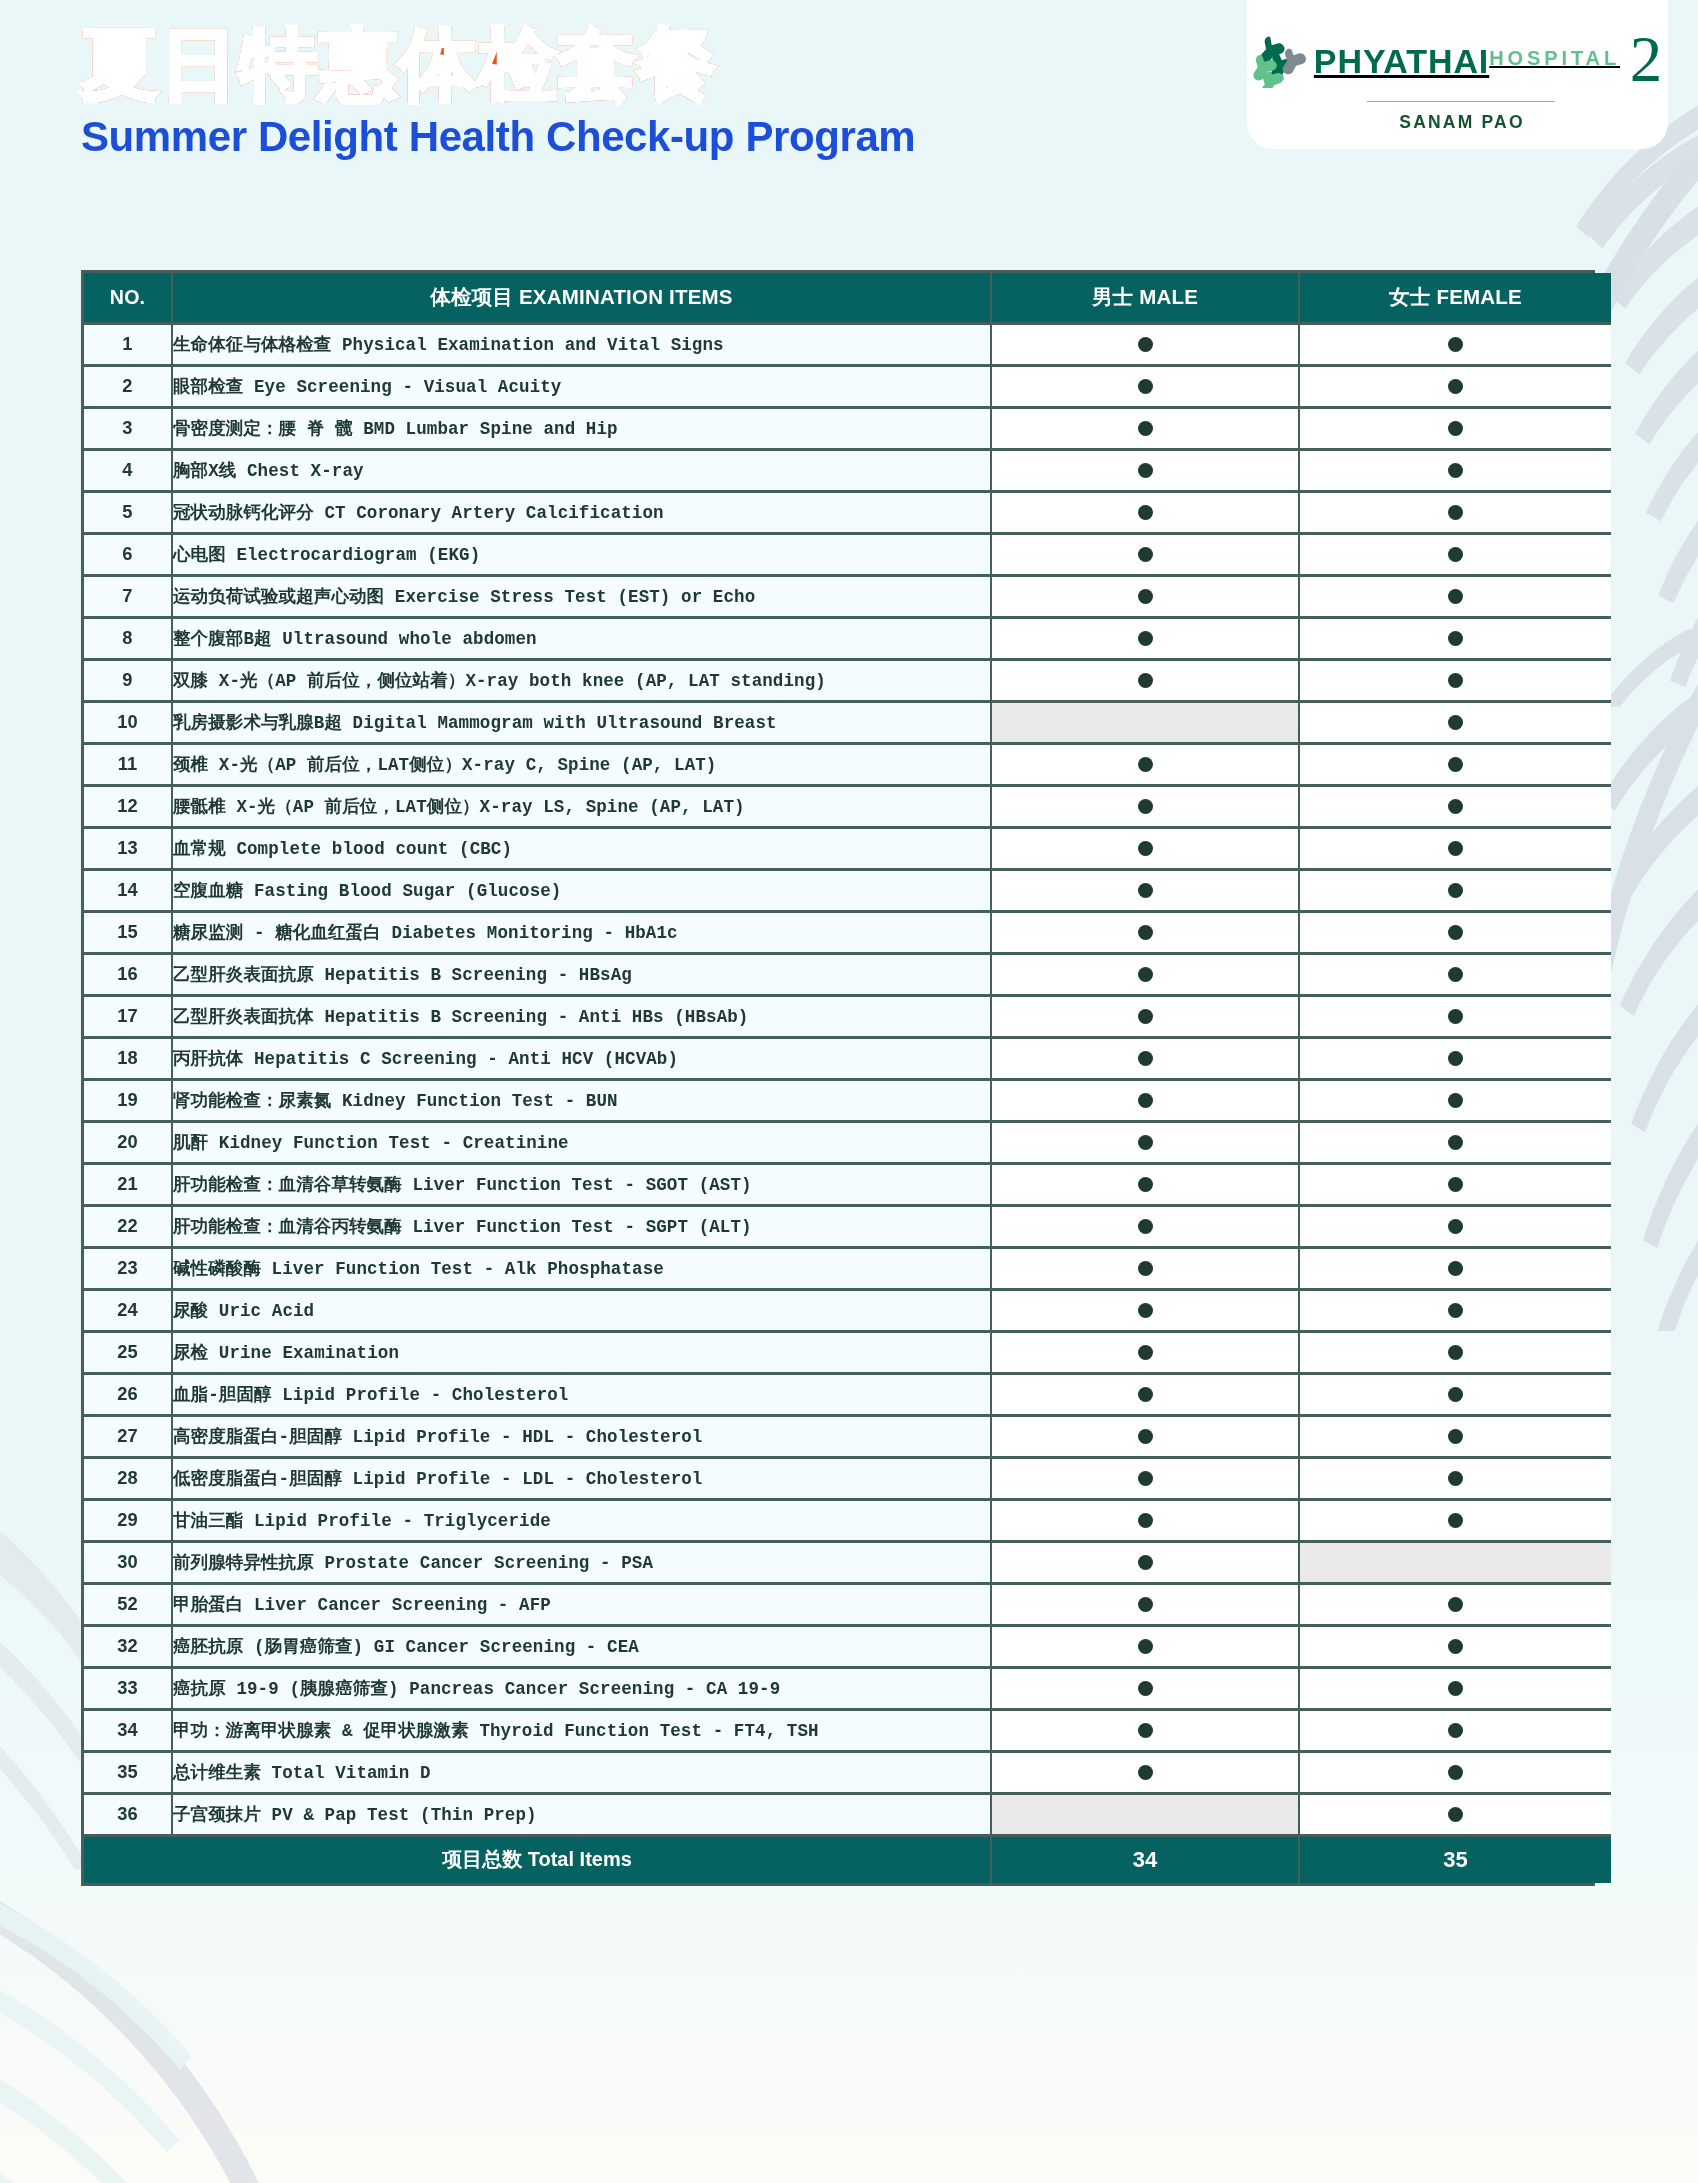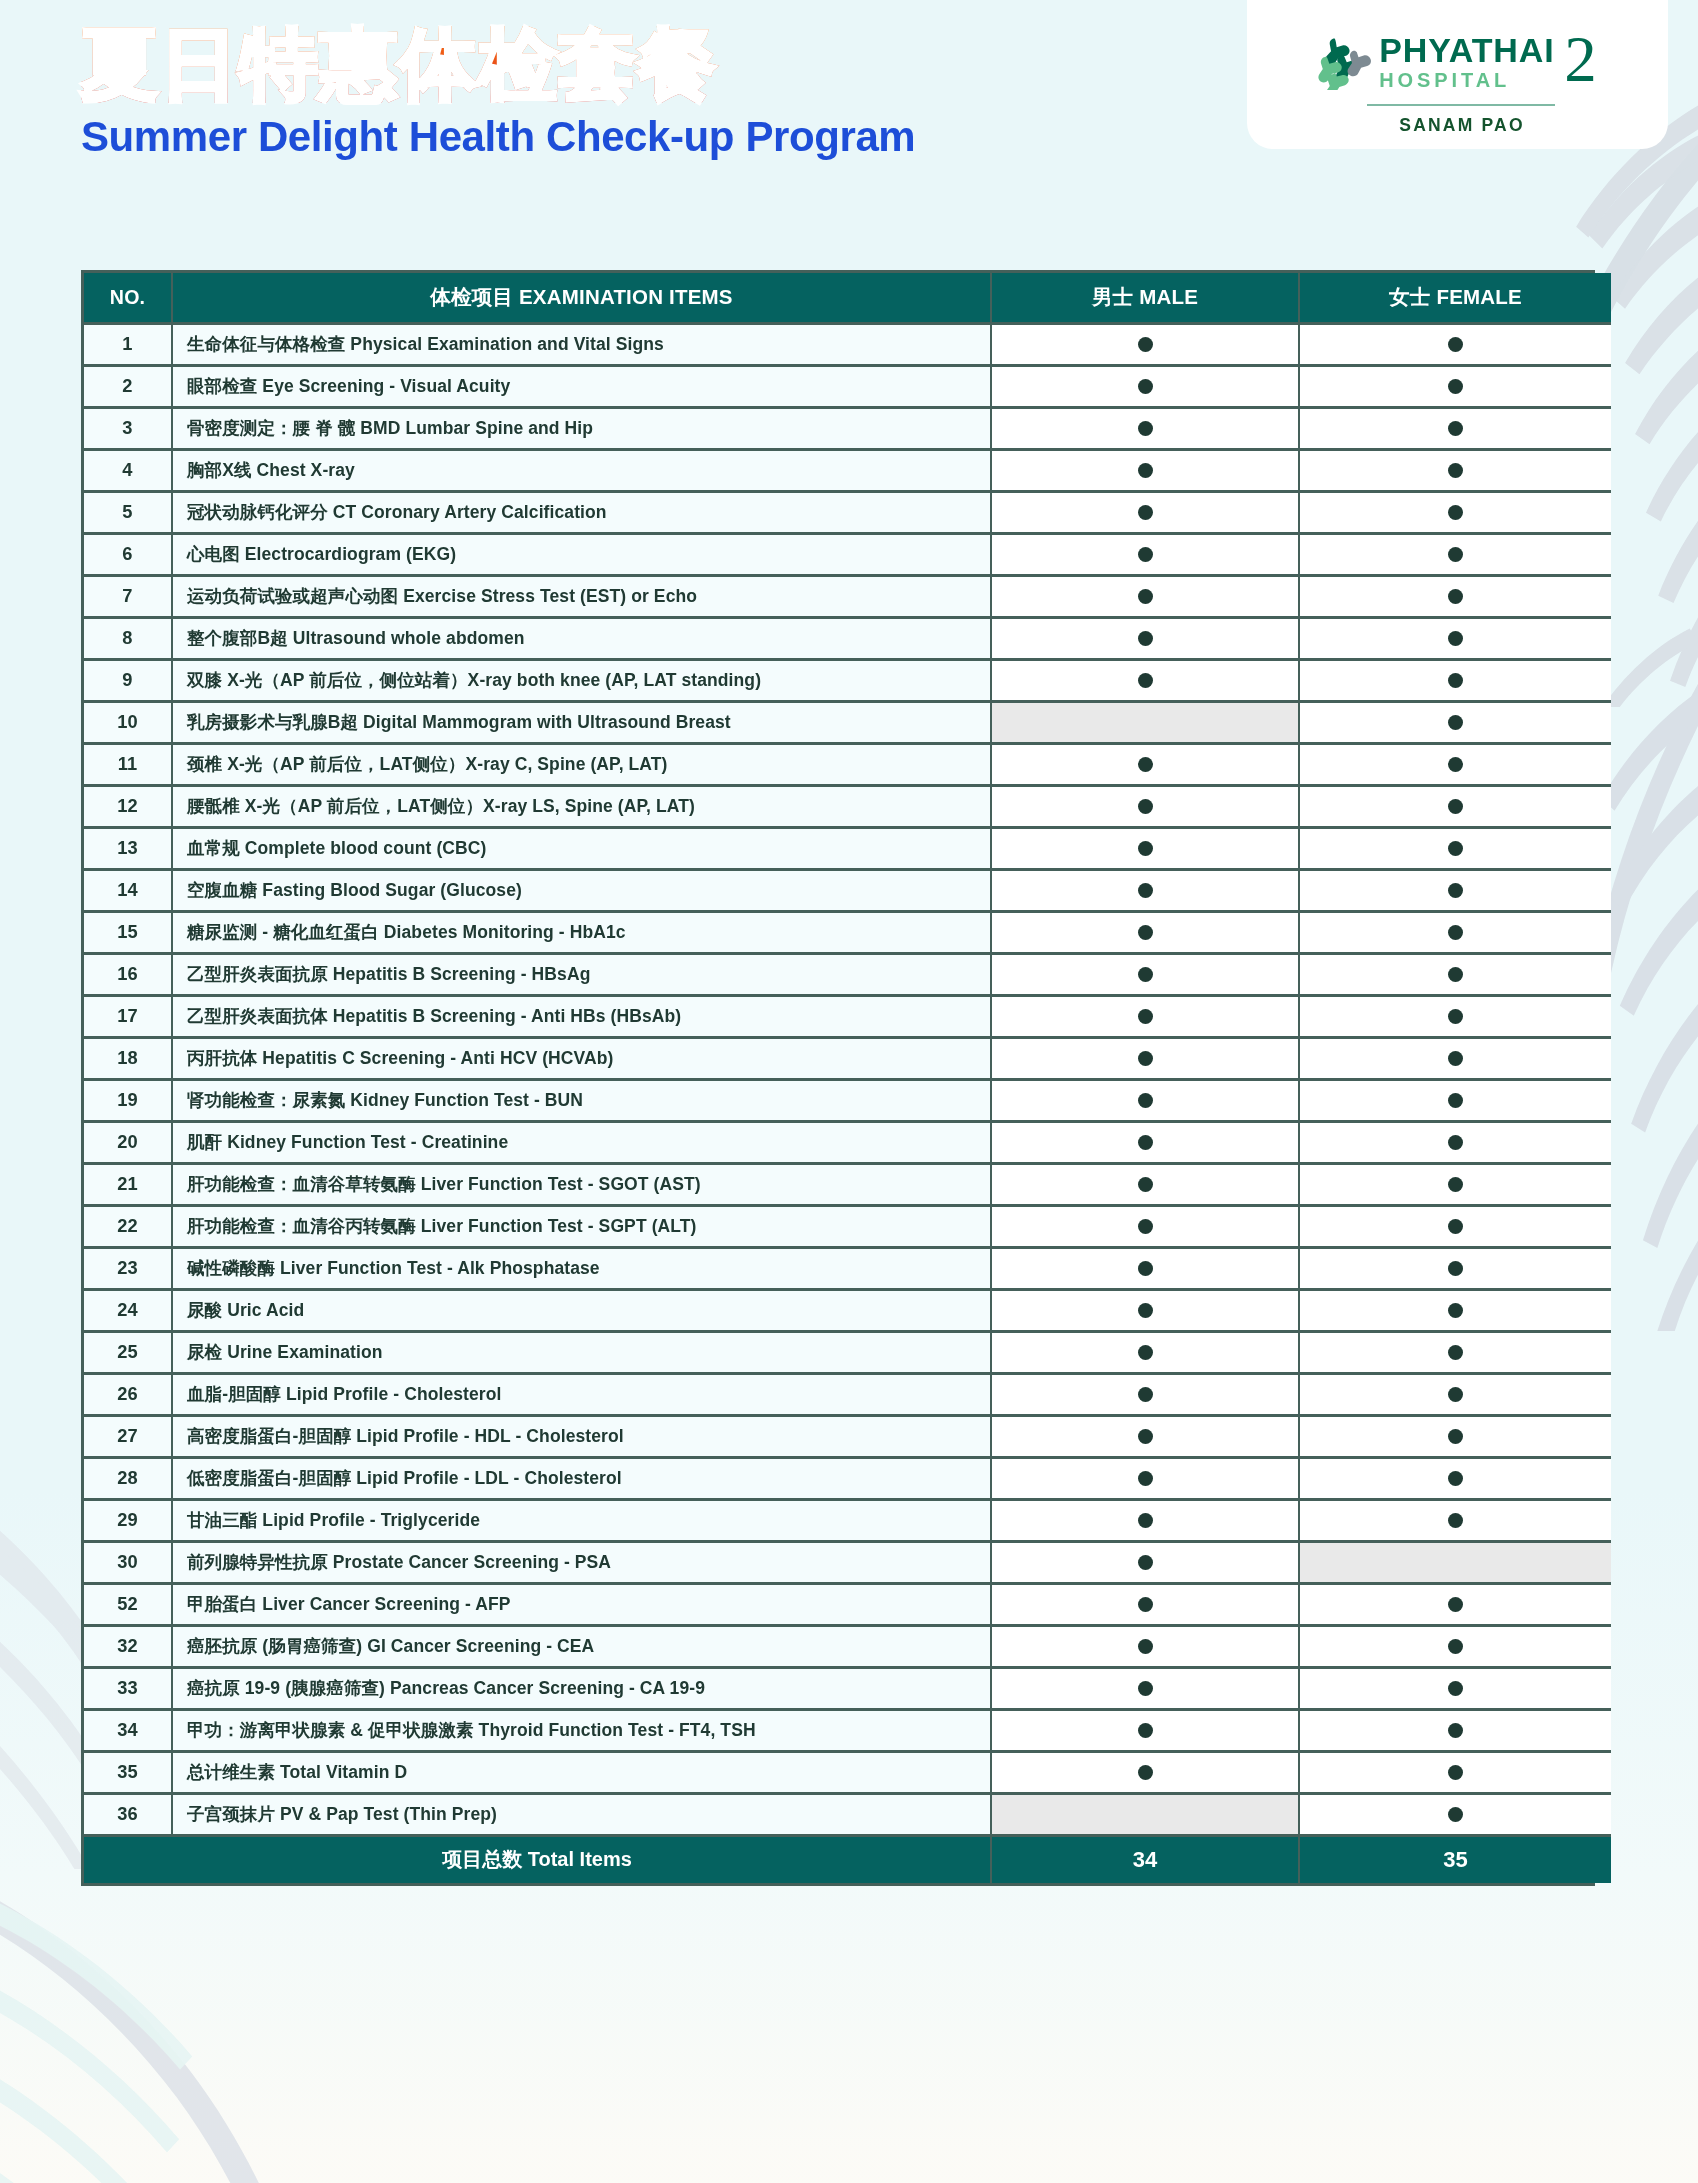--- a/index.html
+++ b/index.html
@@ -51,21 +51,21 @@
     display: flex;
     flex-direction: column;
     align-items: center;
   }
   #logo-top-row {
     display: flex;
     align-items: center;
     gap: 7px;
   }
   #logo-mark { width: 54px; height: 54px; flex: none; }
-  #logo-words { display: flex; flex-direction: column; justify-content: center; }
+  #logo-words { display: flex; justify-content: center; text-decoration: underline; }
   #logo-name {
     font-size: 34px; font-weight: 700; letter-spacing: 0.9px;
     color: #006a4f; line-height: 0.96;
   }
   #logo-sub {
     font-size: 20px; font-weight: 700; letter-spacing: 3.9px;
     color: #62c08c; line-height: 1.12; margin-top: 2.2px;
   }
   #logo-numeral {
     font-size: 65px; font-weight: 400; color: #006a4f;
@@ -143,23 +143,23 @@
     vertical-align: middle;
     background: #f4fcfd;
   }
   tbody td:last-child { border-right: none; }
   tbody td.cell-no {
     text-align: center;
     font-size: 18.3px;
     letter-spacing: 0.2px;
   }
   tbody td.cell-item {
-    padding-left: 14px;
     white-space: nowrap;
     letter-spacing: 0.1px;
+    font-family: Liberation Mono, monospace;
   }
   tbody td.cell-mark {
     text-align: center;
     background: #ffffff;
   }
   tbody td.cell-mark.shaded { background: #e9e9e9; }
   .dot {
     display: inline-block;
     width: 15px; height: 15px;
     border-radius: 50%;

